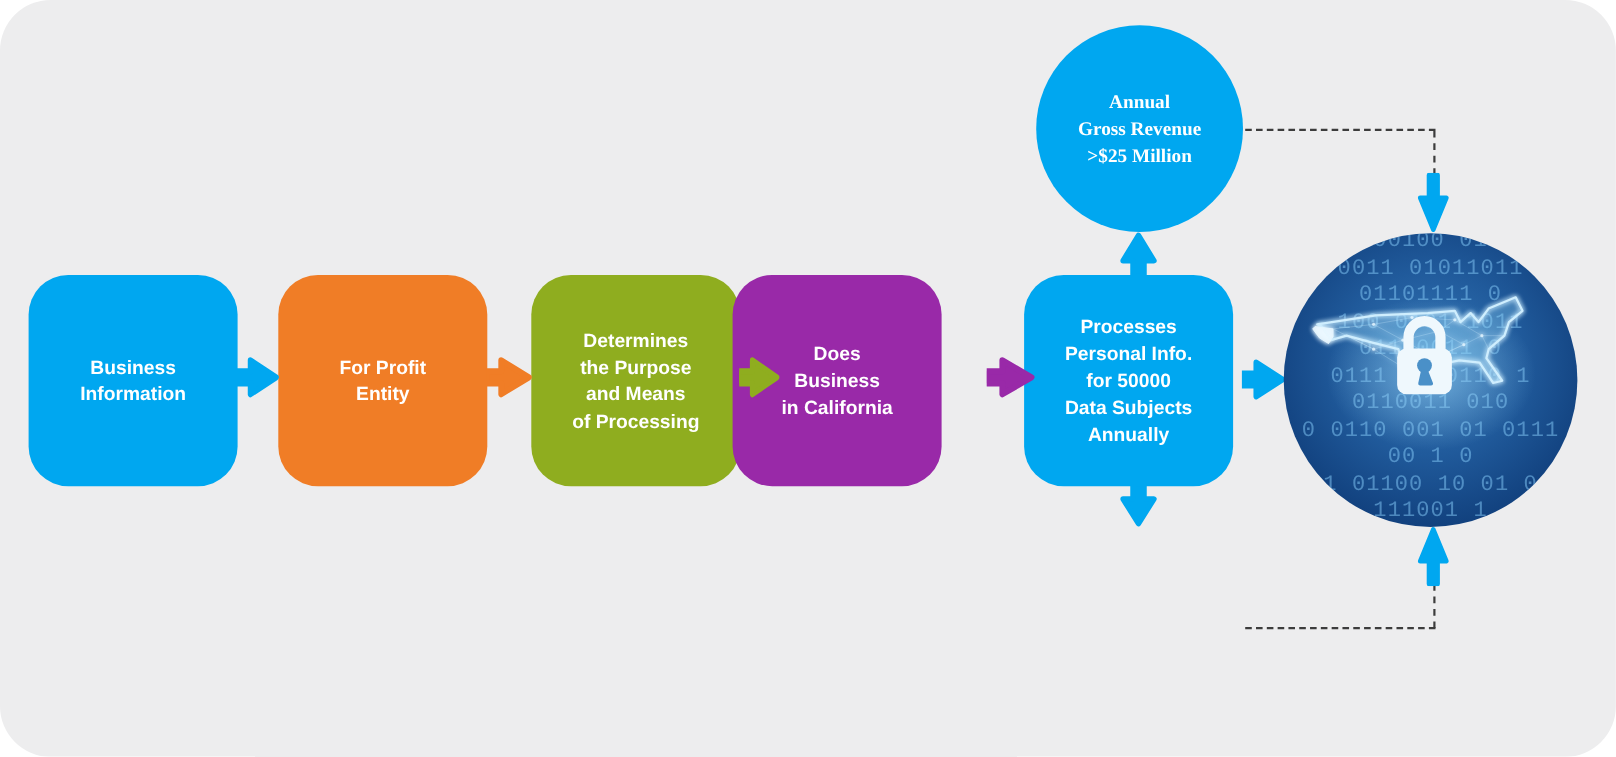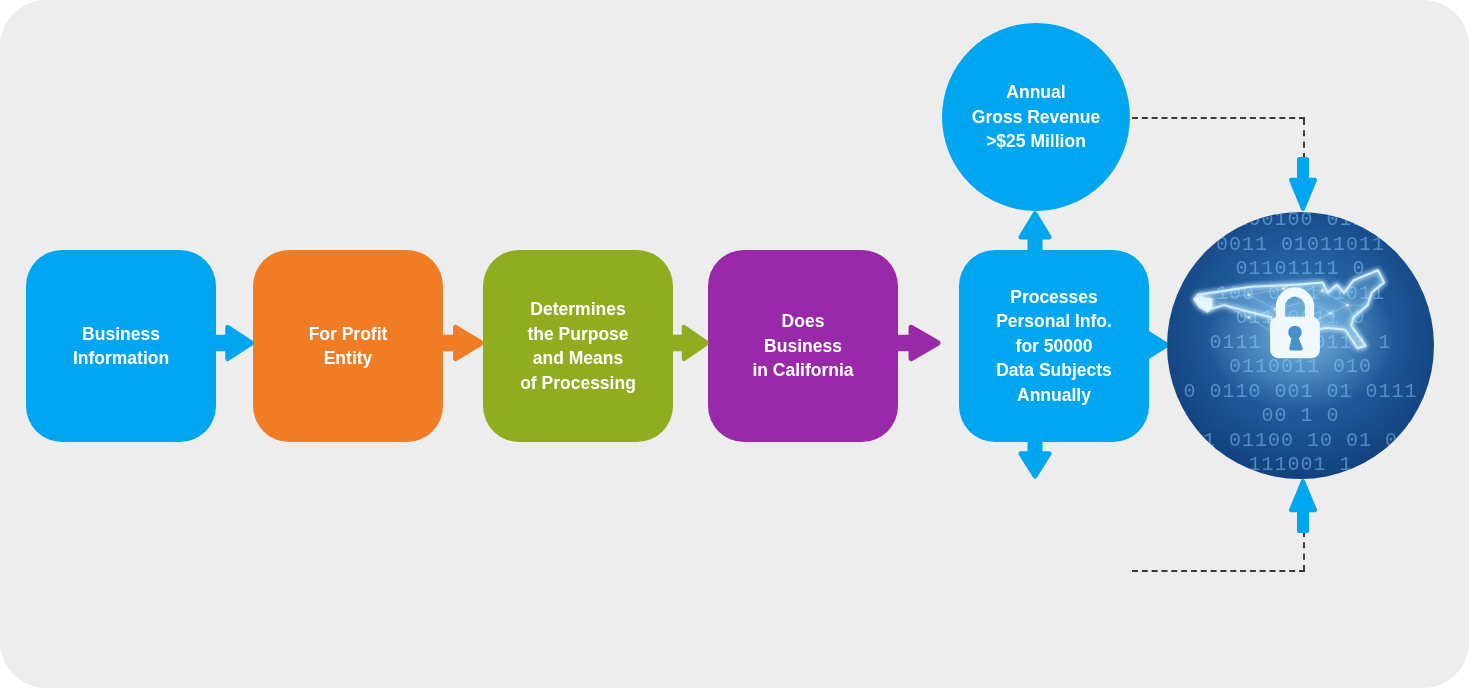--- a/index.html
+++ b/index.html
@@ -13,21 +13,21 @@
     display:flex;align-items:center;justify-content:center;text-align:center;
     color:#fff;font-weight:700;font-size:17.5px;line-height:1.40;white-space:pre-line;
   }
   .bg-blue{background:#00A7F0}
   .bg-orange{background:#F07D26}
   .bg-green{background:#8FAD1F}
   .bg-purple{background:#9929A8}
   .circle{
     position:absolute;border-radius:50%;background:#00A7F0;
     display:flex;align-items:center;justify-content:center;text-align:center;
-    color:#fff;font-weight:700;font-size:17.5px;line-height:1.40;white-space:pre-line;
+    color:#fff;font-weight:700;font-size:17.5px;line-height:1.40;white-space:pre-line;font-family:Liberation Serif, serif;
   }
   .arrow{position:absolute;display:block;}
   .dash-h{position:absolute;height:0;border-top:2.5px dashed #3C3C3C;}
   .dash-v{position:absolute;width:0;border-left:2.5px dashed #3C3C3C;}
   .ccpa-circle{
     position:absolute;left:1167px;top:212px;width:267px;height:267px;border-radius:50%;
     overflow:hidden;
     background:radial-gradient(circle at 50% 44%, #3578B8 0%, #205A9B 42%, #11407D 76%, #0C3263 100%);
     font-family:Liberation Mono, monospace;
   }
@@ -60,26 +60,26 @@
   <div class="box bg-green" style="left:483px">
     <span>Determines
 the Purpose
 and Means
 of Processing</span>
   </div>
   <div class="box bg-orange" style="left:253px">
     <span>For Profit
 Entity</span>
   </div>
-  <div class="box bg-purple" style="left:708px">
+  <div class="box bg-purple" style="left:666px">
     <span>Does
 Business
 in California</span>
   </div>
-  <div class="box bg-blue" style="left:959px">
+  <div class="box bg-blue" style="left:931px">
     <span>Processes
 Personal Info.
 for 50000
 Data Subjects
 Annually</span>
   </div>
 
   <svg class="arrow" style="left:215px;top:321px" width="39" height="44" viewBox="0 0 40 40" preserveAspectRatio="none">
     <path d="M0 15 H13 V6 L37 20 L13 34 V25 H0 Z" fill="#00A7F0" stroke="#00A7F0" stroke-width="5" stroke-linejoin="round"></path>
   </svg>

